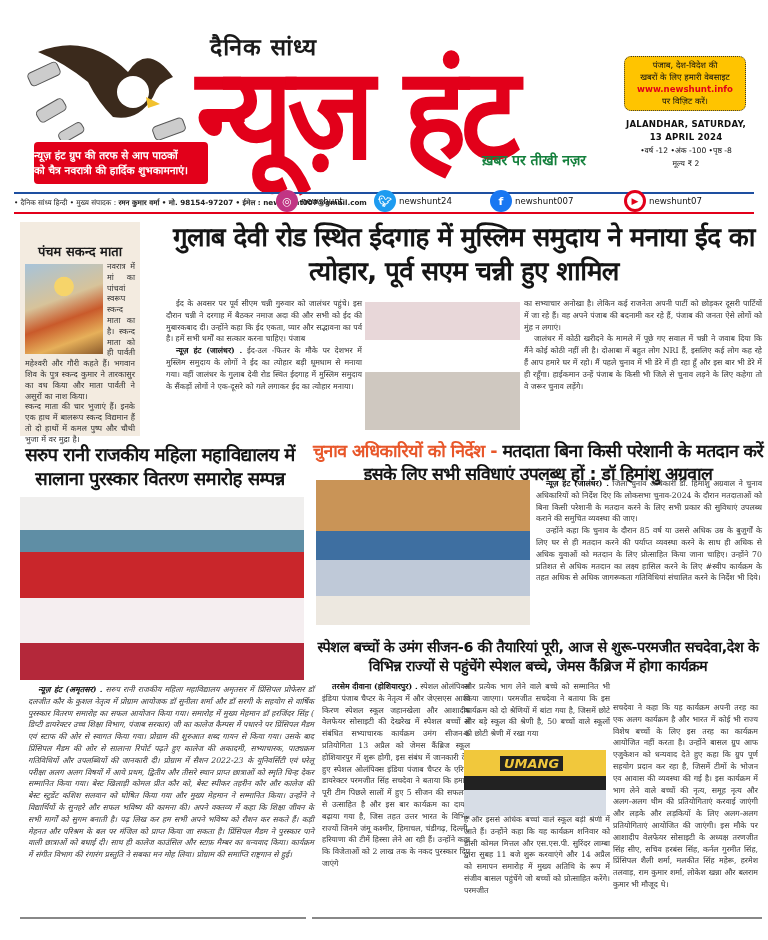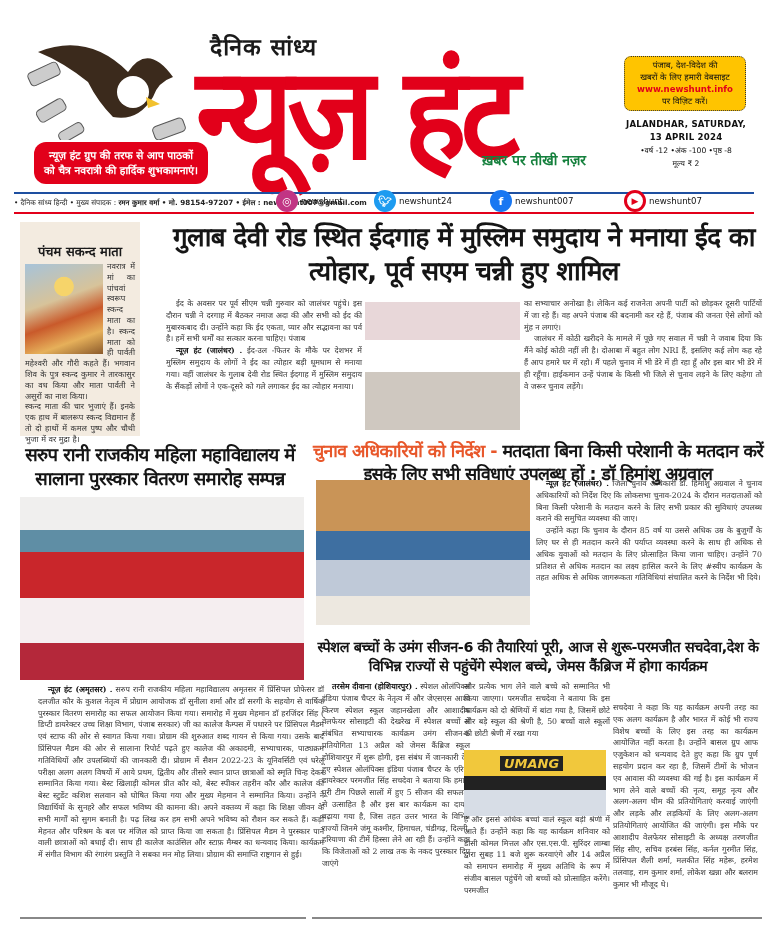--- a/index.html
+++ b/index.html
@@ -5,23 +5,23 @@
   * { box-sizing: border-box; margin: 0; padding: 0; }
   html, body { width: 768px; height: 940px; background: #ffffff; overflow: hidden; }
   body { font-family: "DejaVu Serif", serif; color: #1a1a1a; position: relative; }
 
   .abs { position: absolute; }
 
   
   .eagle { left: 18px; top: 22px; width: 190px; height: 118px; }
   .greeting {
     left: 34px; top: 142px; width: 174px; height: 42px;
-    background: #e2001a; border-radius: 12px; color: #fff;
+    background: #e2001a; border-radius: 4px; color: #fff;
     font-family: "DejaVu Sans", sans-serif; font-size: 10.5px; font-weight: bold;
-    text-align: center; line-height: 15px; padding-top: 6px;
+    text-align: left; line-height: 15px; padding-top: 6px;
   }
   .daily { left: 210px; top: 30px; font-family: "DejaVu Sans", sans-serif; font-size: 23px; font-weight: bold; color: #1a1a1a; letter-spacing: 1px; }
   .brand {
     left: 196px; top: 34px; width: 392px; height: 148px;
     font-family: "DejaVu Sans", sans-serif; font-weight: 900; color: #e2001a;
     font-size: 118px; line-height: 148px; letter-spacing: -6px;
     transform: scaleY(1.08); transform-origin: left top; white-space: nowrap;
   }
   .tagline { left: 482px; top: 150px; font-family: "DejaVu Sans", sans-serif; font-size: 14px; font-weight: bold; color: #15803d; }
 
@@ -57,21 +57,21 @@
   .col .lede { font-weight: bold; color: #111; }
   .lead-c1 { left: 166px; top: 298px; width: 196px; }
   .lead-photo { left: 365px; top: 302px; width: 155px; height: 128px;
     background: linear-gradient(180deg, #e8d7d9 0 30%, #ffffff 30% 55%, #cfc8c0 55% 100%); }
   .lead-c2 { left: 524px; top: 298px; width: 238px; }
 
   
   .col-head { left: 14px; top: 443px; width: 292px; text-align: center; font-family: "DejaVu Sans", sans-serif; font-weight: bold; font-size: 18.5px; line-height: 24px; letter-spacing: -0.6px; color: #151515; }
   .college-photo { left: 20px; top: 497px; width: 284px; height: 183px;
     background: linear-gradient(180deg, #f0efee 0 18%, #5f8ea5 18% 30%, #c9262b 30% 55%, #f5eef0 55% 80%, #b4283a 80% 100%); }
-  .college-text { left: 38px; top: 684px; width: 286px; }
+  .college-text { left: 28px; top: 684px; width: 286px; font-style: italic; }
   .rule-l { left: 20px; top: 917px; width: 286px; height: 2px; background: #888; }
 
   
   .elec-head { left: 312px; top: 440px; width: 452px; text-align: center; font-family: "DejaVu Sans", sans-serif; font-weight: bold; font-size: 17.6px; line-height: 23px; letter-spacing: -0.6px; color: #151515; }
   .elec-head .red { color: #e8572a; }
   .elec-photo { left: 316px; top: 480px; width: 214px; height: 145px;
     background: linear-gradient(180deg, #c99457 0 35%, #3e6fa1 35% 55%, #bfc9d8 55% 80%, #ede8e0 80% 100%); }
   .elec-text { left: 536px; top: 478px; width: 226px; }
 
   

